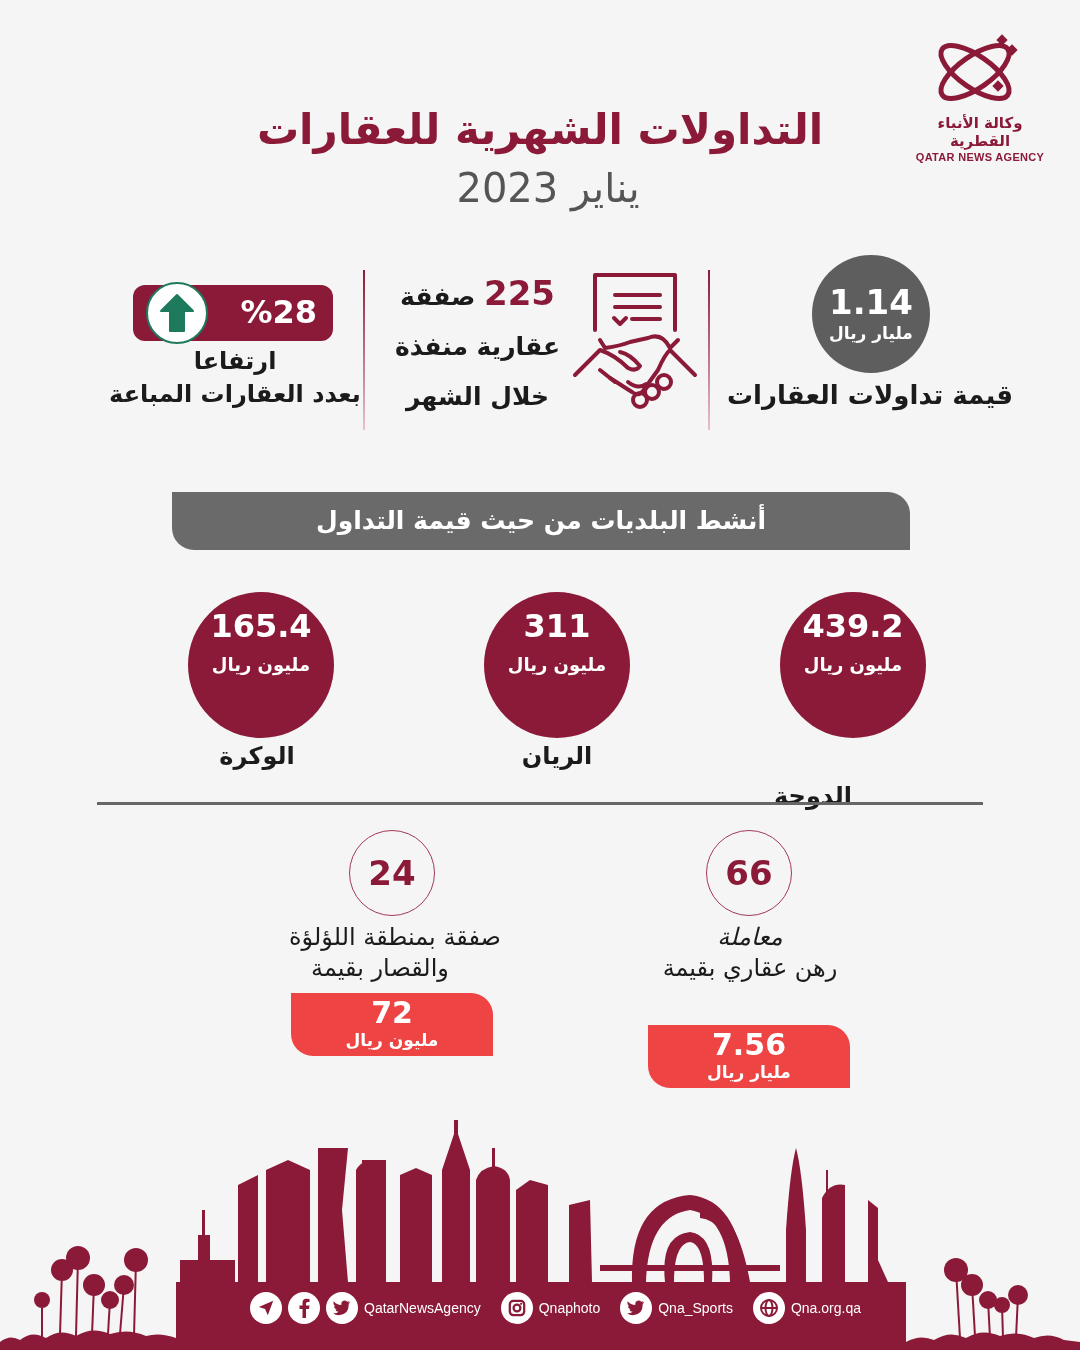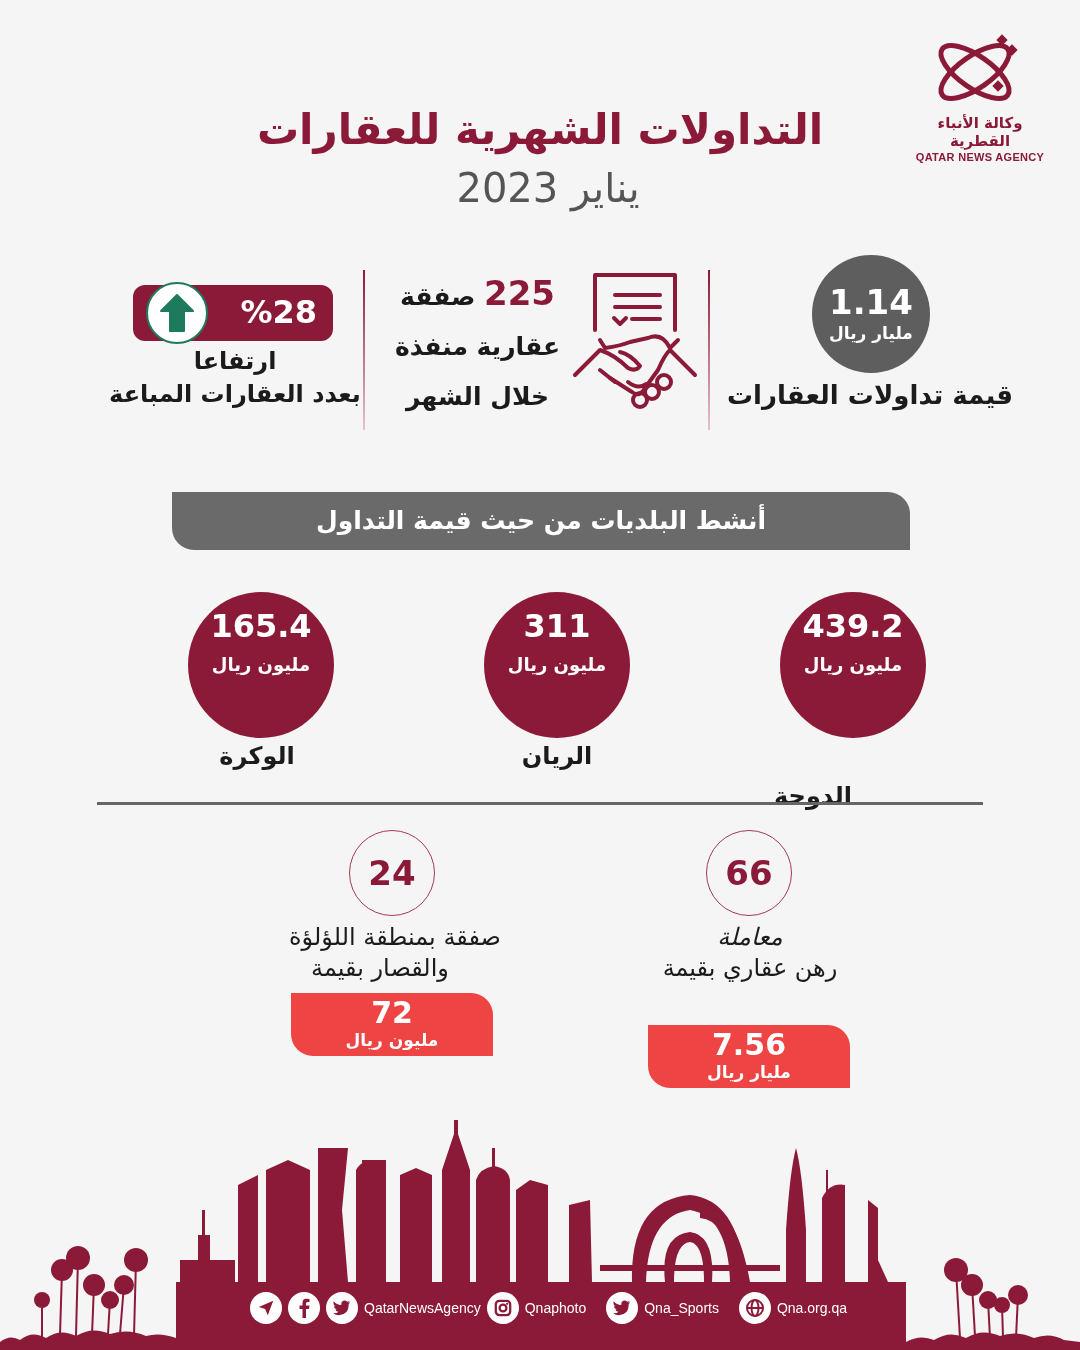--- a/index.html
+++ b/index.html
@@ -238,21 +238,21 @@
   <div class="soc-icon">
     <svg width="14" height="20" viewBox="0 0 14 20">
         <path d="M9 20 V11 H12 L12.5 7.5 H9 V5.5 Q9 4 10.5 4 H12.5 V1 Q11 0.8 9.5 0.8 Q5.5 0.8 5.5 5 V7.5 H2.5 V11 H5.5 V20 Z" fill="#8b1a38"></path>
       </svg>
   </div>
   <div class="soc-icon">
     <svg width="18" height="16" viewBox="0 0 24 20">
         <path d="M23 2 Q21.5 3 20 3 Q21.6 2 22 0.5 Q20.5 1.5 19 1.8 Q17.5 0 15 0 Q11 0.5 11 5 V6 Q5 6 1 1 Q-0.5 5 3 8 Q2 8 1 7.5 Q1.5 11 5 12 Q4 12.3 3 12 Q4 15 7.5 15 Q4.5 17.5 0 17 Q3.5 19.5 8 19.5 Q21 19 21 5 V4.5 Q22.3 3.5 23 2 Z" fill="#8b1a38"></path>
       </svg>
   </div>
-  <span style="">QatarNewsAgency</span>
+  <span style="margin-right:14px;">QatarNewsAgency</span>
   <div class="soc-icon">
     <svg width="18" height="18" viewBox="0 0 20 20">
         <rect x="2" y="2" width="16" height="16" rx="4" fill="none" stroke="#8b1a38" stroke-width="2.5"></rect>
         <circle cx="10" cy="10" r="3.8" fill="none" stroke="#8b1a38" stroke-width="2.5"></circle>
         <circle cx="14.6" cy="5.4" r="1.2" fill="#8b1a38"></circle>
       </svg>
   </div>
   <span style="margin-right:14px;">Qnaphoto</span>
   <div class="soc-icon">
     <svg width="18" height="16" viewBox="0 0 24 20">

